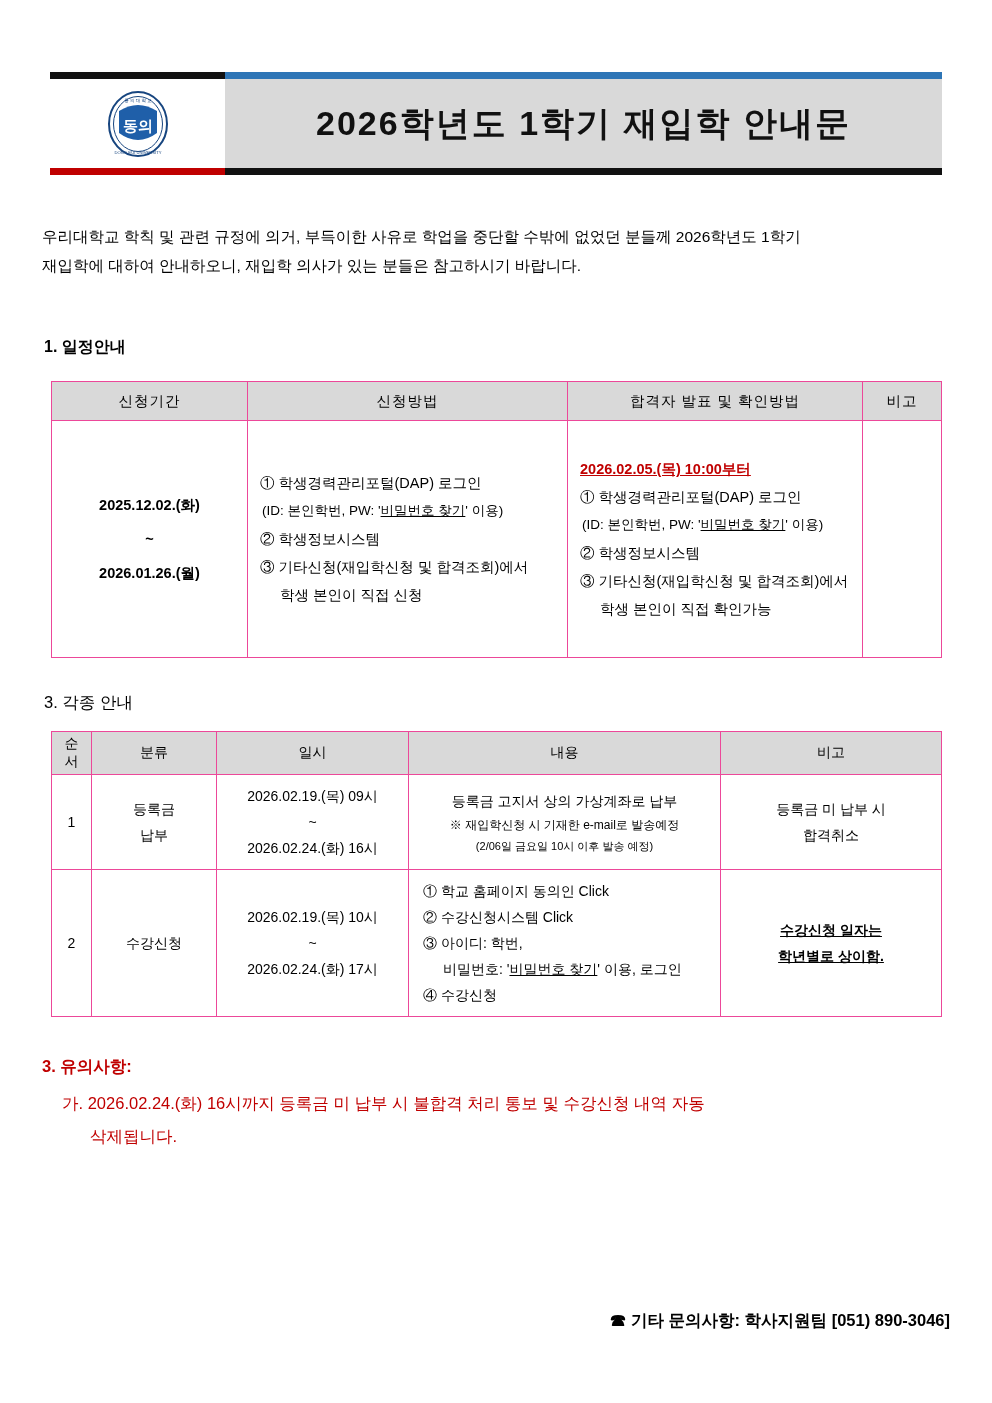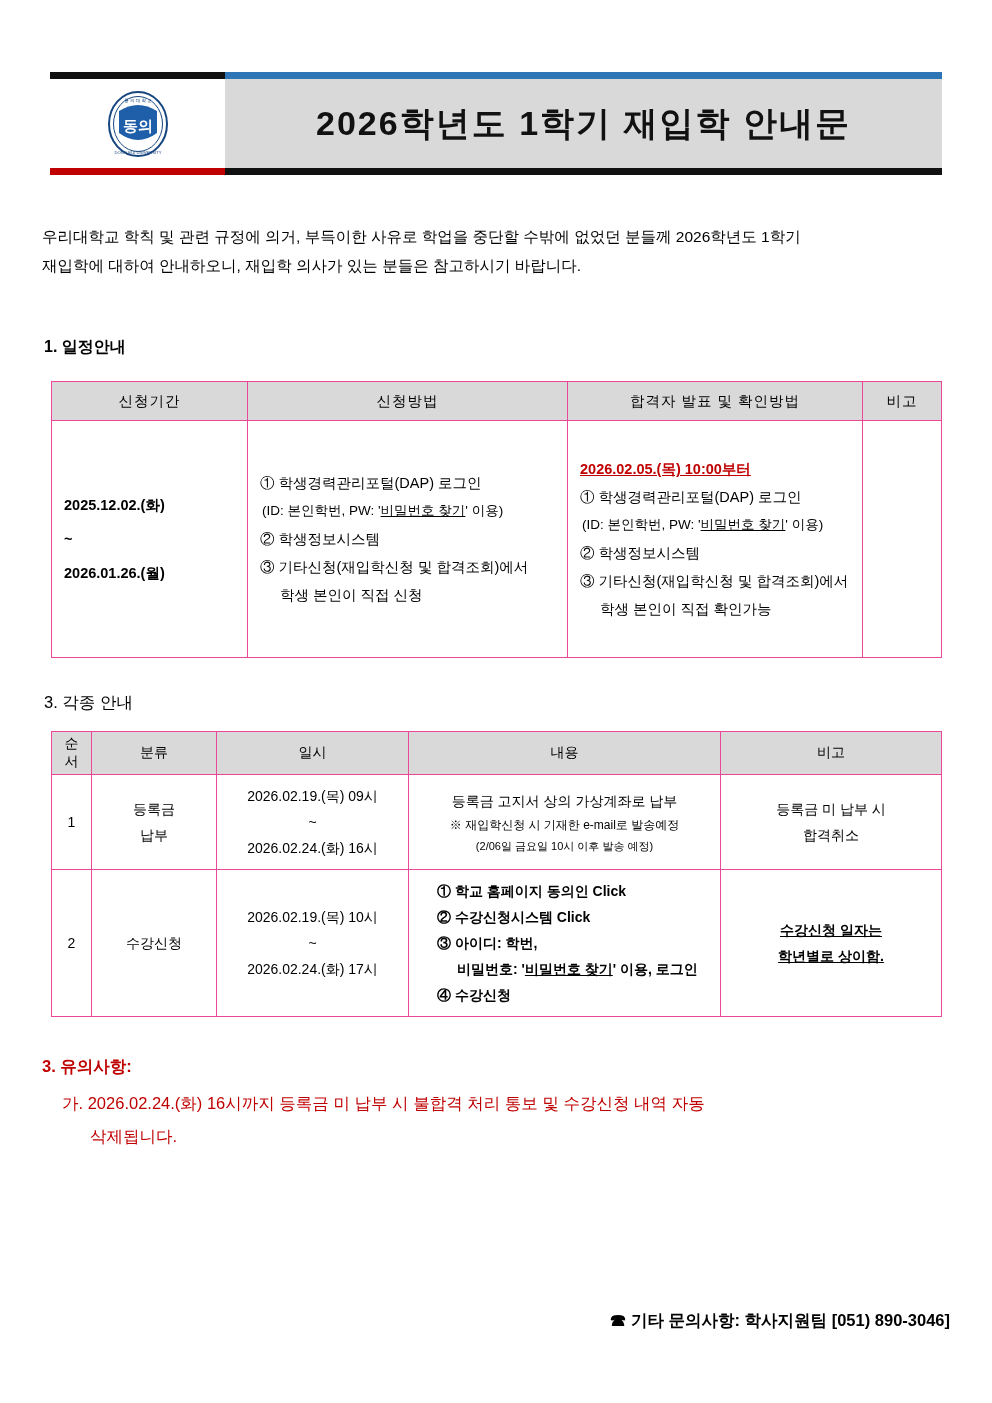--- a/index.html
+++ b/index.html
@@ -142,21 +142,21 @@
     font-weight: normal;
     font-size: 14.5px;
     text-align: center;
     letter-spacing: 1px;
   }
   .t1 td {
     height: 216px;
     padding: 10px 12px;
   }
   .cell-center {
-    text-align: left;
+    text-align: center;
     margin-top: 48px;
   }
   .period-line { font-size: 14.5px; font-weight: bold; line-height: 34px; }
   .list-line { line-height: 28px; font-size: 14.5px; }
   .list-sub { line-height: 28px; font-size: 13.5px; padding-left: 2px;}
   .indent { padding-left: 20px; }
   .red-underline {
     color: #c00000;
     text-decoration: underline;
     font-weight: bold;
@@ -176,22 +176,21 @@
     text-align: center;
   }
   .t2 td {
     padding: 8px 6px;
     font-size: 14px;
     text-align: center;
     line-height: 26px;
   }
   .t2 td.left {
     text-align: left;
-    padding-left: 28px;
-    font-weight: bold;
+    padding-left: 14px;
   }
   .small-note {
     font-size: 12px;
     line-height: 22px;
   }
   .tiny-note {
     font-size: 11px;
     line-height: 20px;
   }
 

